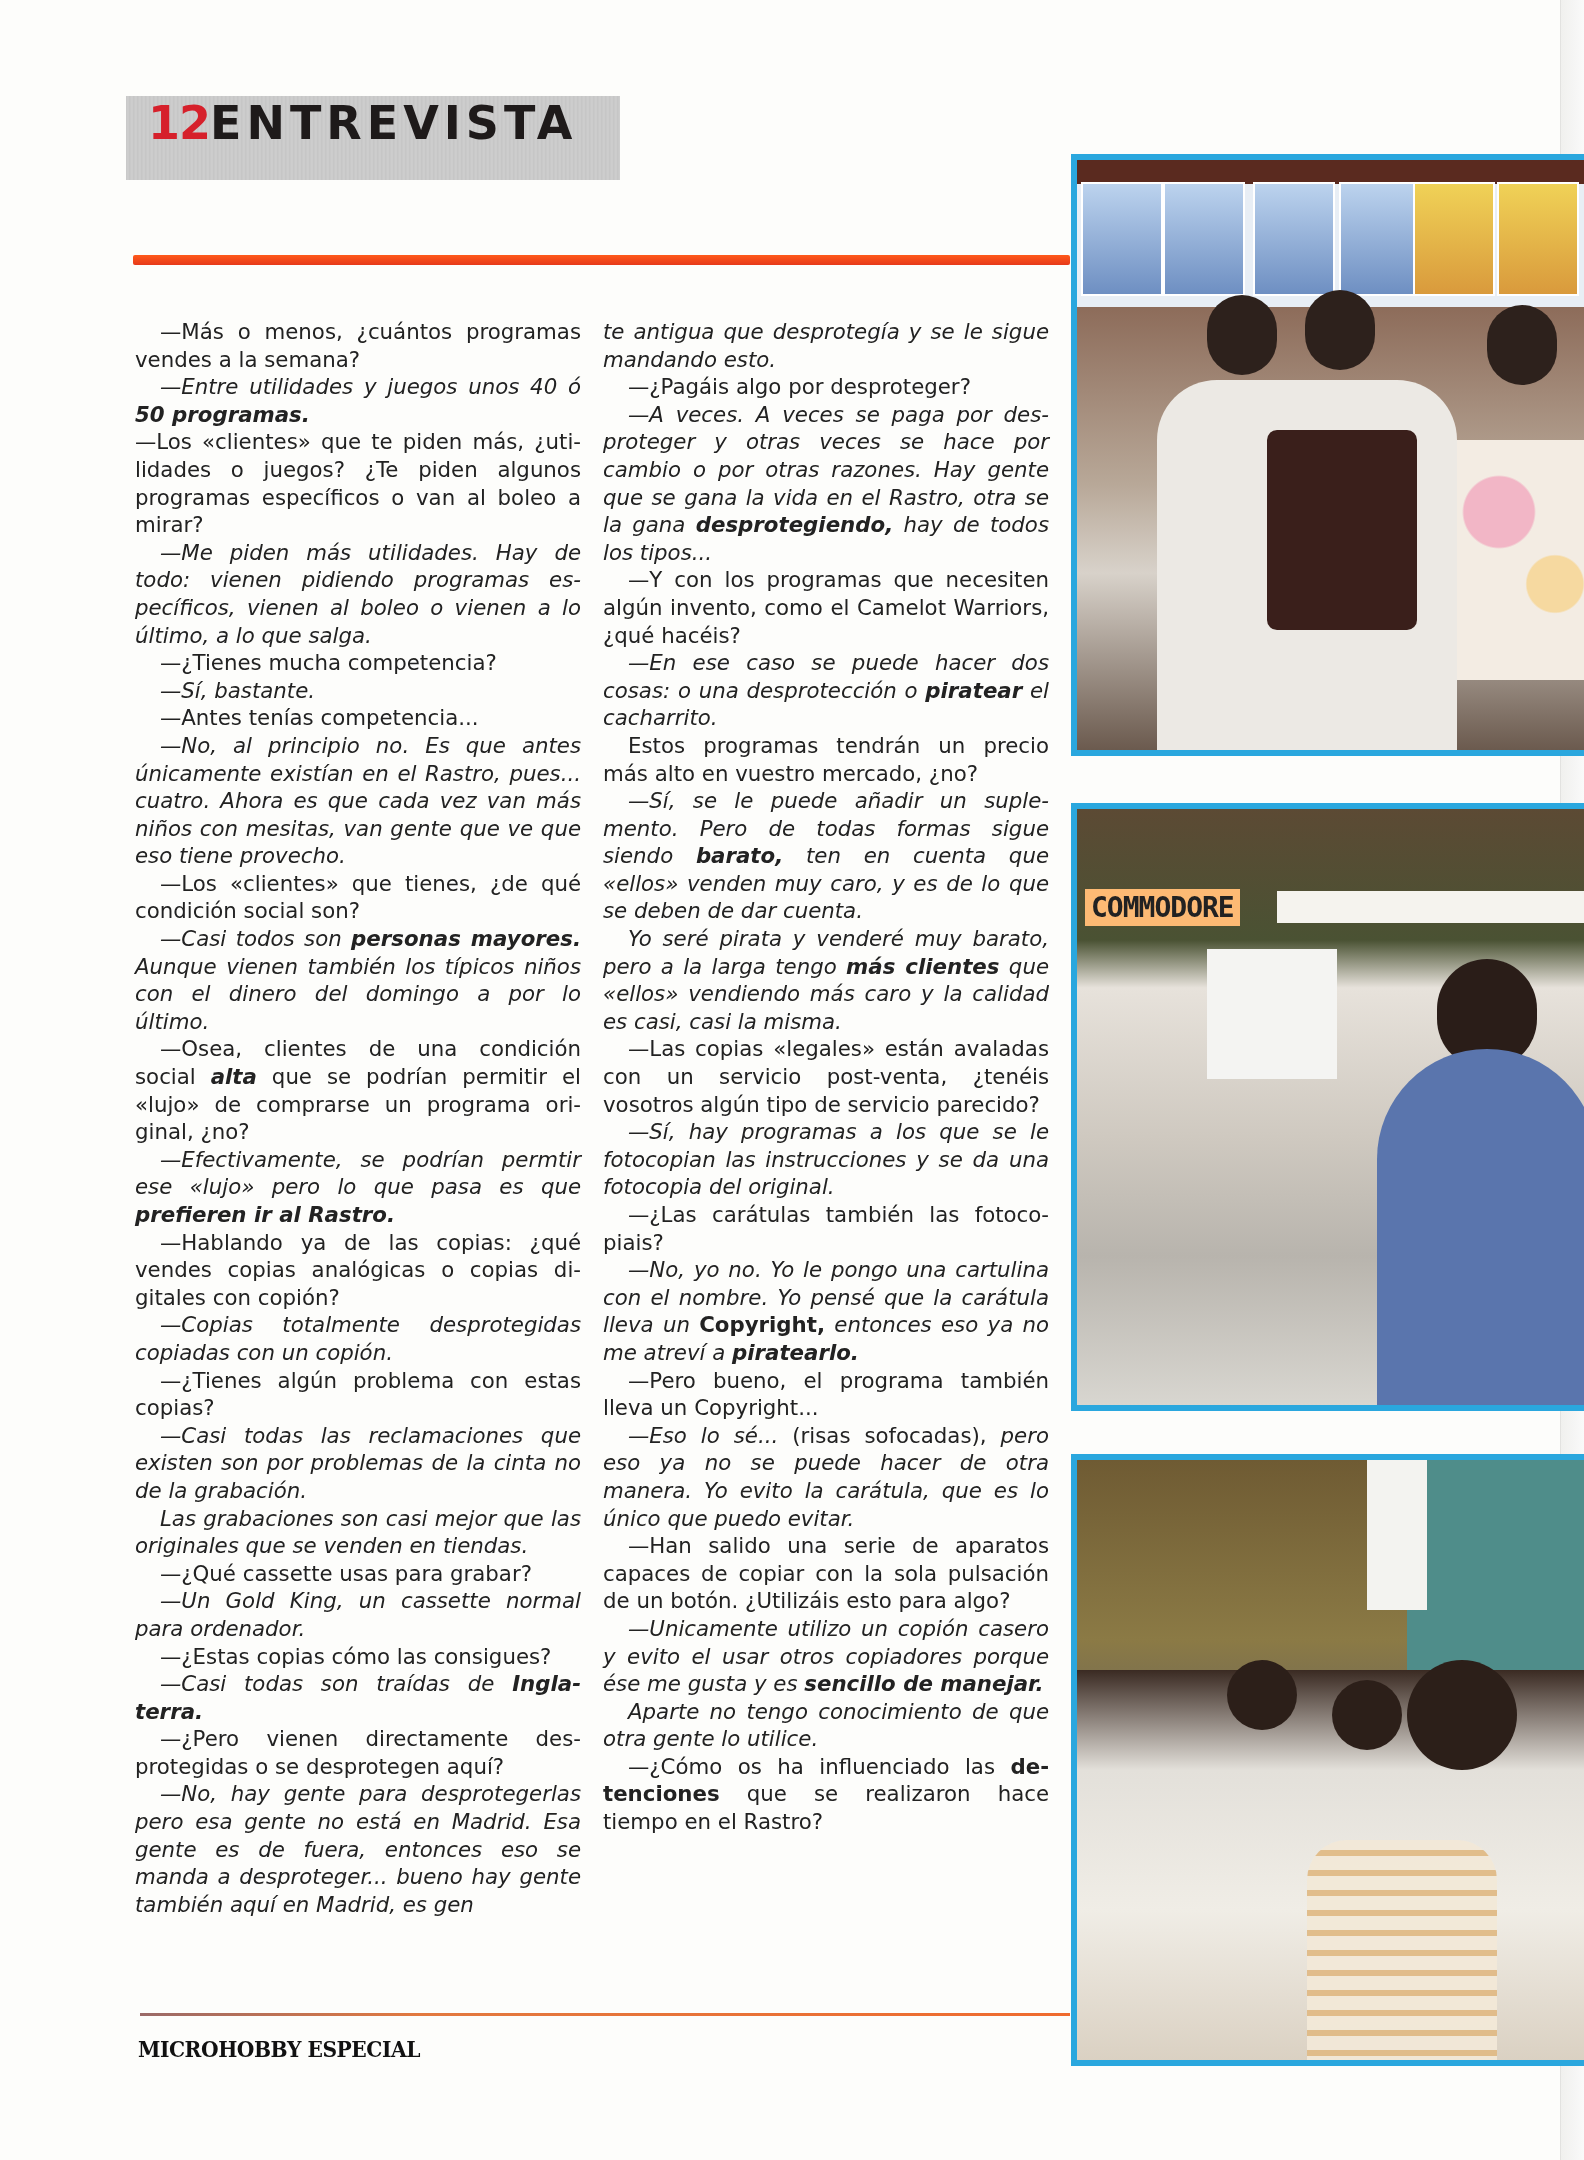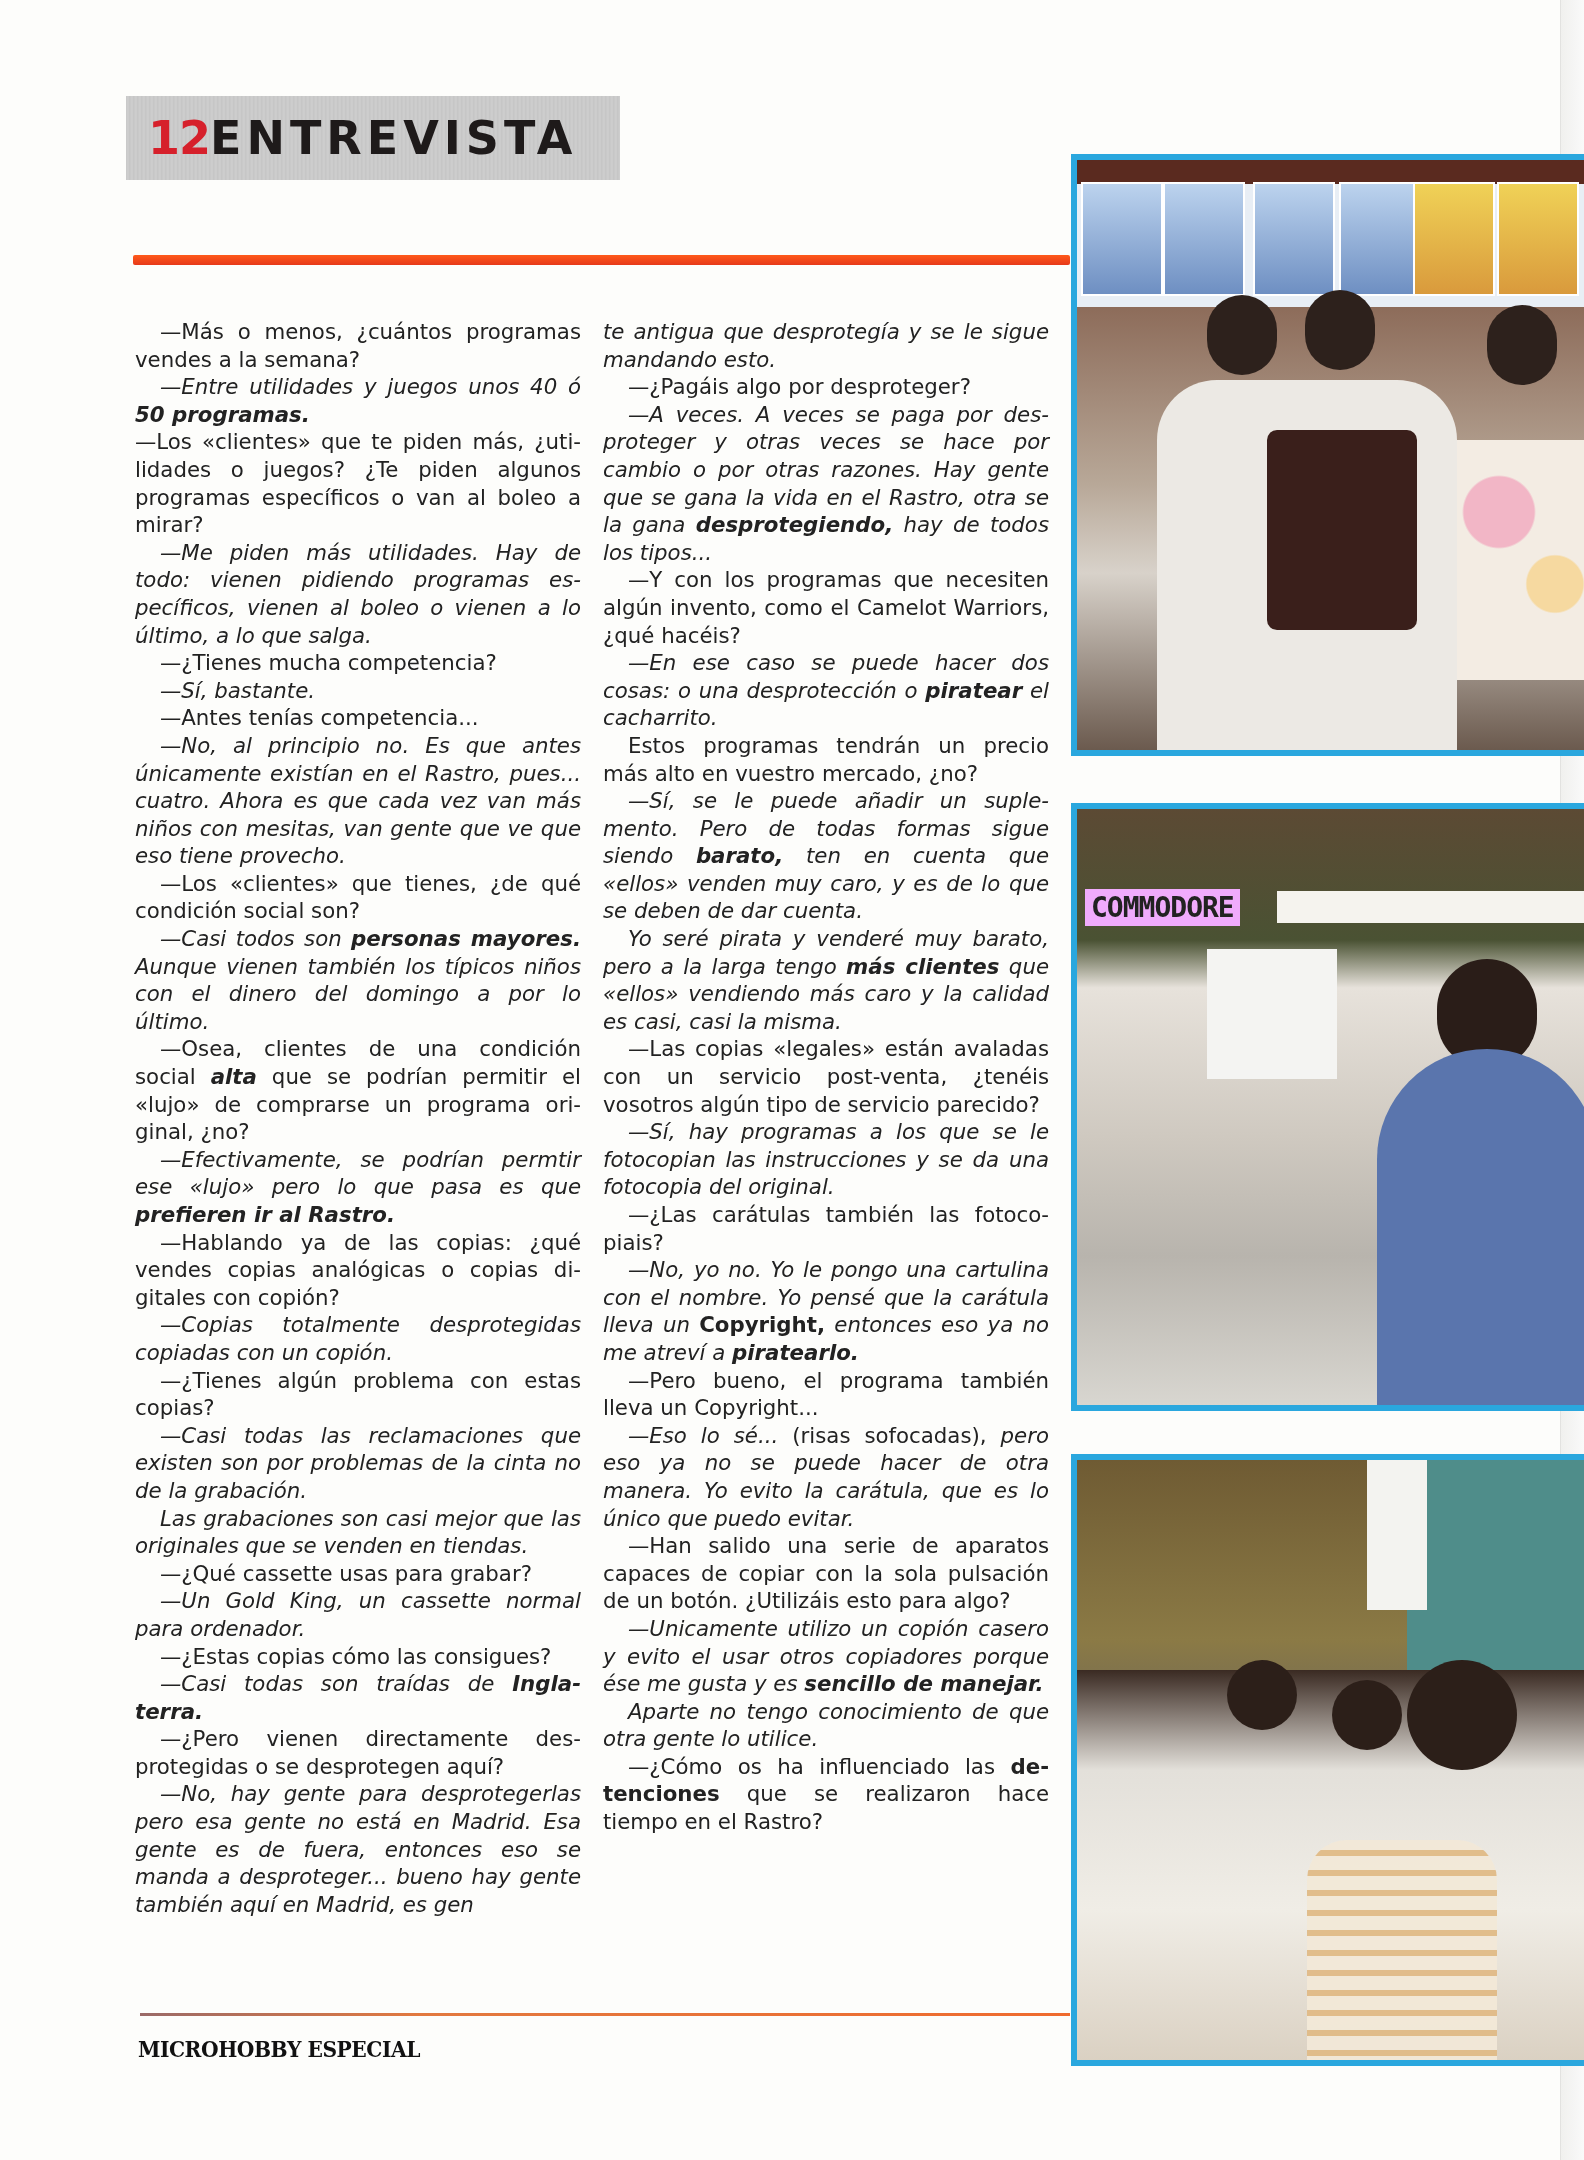--- a/index.html
+++ b/index.html
@@ -11,21 +11,21 @@
       color: #222;
     }
     .page-edge {
       position: absolute; left: 1560px; top: 0; width: 24px; height: 2160px;
       background: linear-gradient(to right, #f0f0ee, #fafafa);
       border-left: 1px solid #e2e2e0;
     }
     .header-box {
       position: absolute; left: 126px; top: 96px; width: 494px; height: 84px;
       background: repeating-linear-gradient(90deg, #c7c7c7 0px, #cfcfcf 2px, #c3c3c3 4px);
-      display: flex; align-items: center;
+      display: flex; align-items: flex-start;
     }
     .header-num {
       font-family: "DejaVu Sans", sans-serif; font-weight: bold;
       font-size: 46px; color: #d6202b; margin-left: 22px; letter-spacing: -1px;
     }
     .header-title {
       font-family: "DejaVu Sans", sans-serif; font-weight: bold;
       font-size: 46px; color: #1e1a1a; letter-spacing: 5px;
     }
     .top-rule {
@@ -69,21 +69,21 @@
     .photo-1 .pattern { position: absolute; left: 380px; top: 280px; width: 140px; height: 240px;
       background: radial-gradient(circle at 30% 30%, #f2b6c6 0 18%, transparent 19%),
                   radial-gradient(circle at 70% 60%, #f6d9a0 0 16%, transparent 17%), #f3ece3; }
     .photo-1 .head { position: absolute; width: 70px; height: 80px; border-radius: 40px;
       background: #2d211c; }
     .photo-2 .bg {
       position: absolute; inset: 0;
       background: linear-gradient(to bottom, #5c4a34 0%, #4a5233 22%, #e7e2db 30%, #cfc9c0 55%, #b8b4ad 75%, #d8d6d0 100%);
     }
     .photo-2 .sign { position: absolute; left: 8px; top: 80px; padding: 2px 6px;
-      background: #f0abfc; color: #222; font-family: "DejaVu Sans Mono", monospace;
+      background: #fdba74; color: #222; font-family: "DejaVu Sans Mono", monospace;
       font-size: 28px; font-weight: bold; letter-spacing: -1px; }
     .photo-2 .sign2 { position: absolute; left: 200px; top: 82px; width: 310px; height: 32px;
       background: #f5f3ee; }
     .photo-2 .banner { position: absolute; left: 130px; top: 140px; width: 130px; height: 130px;
       background: #f4f4f2; }
     .photo-2 .man { position: absolute; left: 300px; top: 240px; width: 220px; height: 360px;
       background: #5a75ad; border-radius: 110px 110px 0 0; }
     .photo-2 .manhead { position: absolute; left: 360px; top: 150px; width: 100px; height: 110px;
       background: #2a1d18; border-radius: 50px; }
     .photo-3 .bg {

